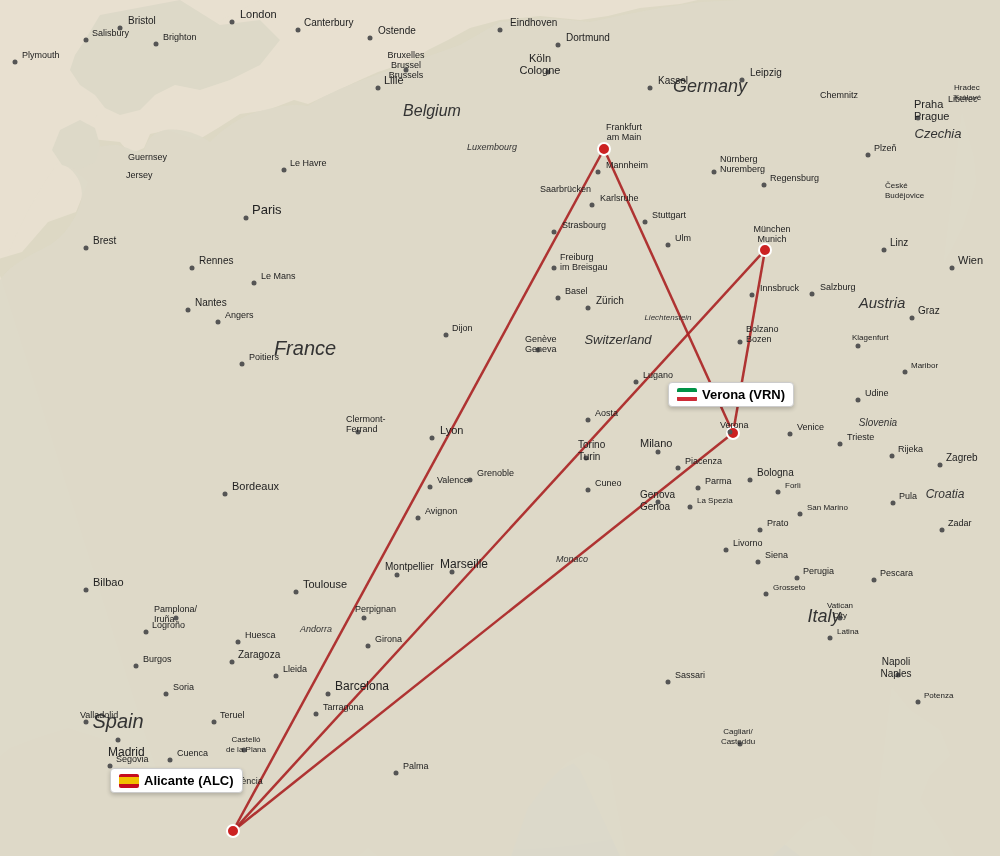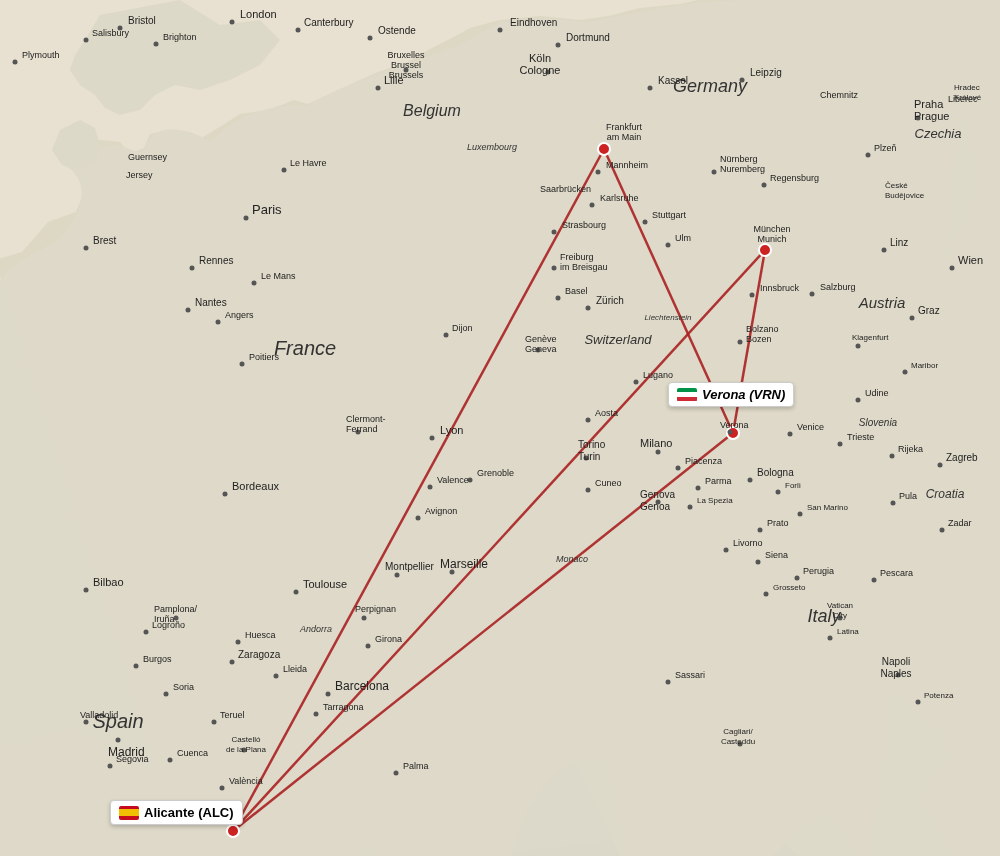--- a/index.html
+++ b/index.html
@@ -32,25 +32,24 @@
       align-items: center;
       gap: 5px;
       box-shadow: 0 2px 4px rgba(0,0,0,0.2);
       white-space: nowrap;
       z-index: 10;
     }
 
     #verona-label {
       top: 382px;
       left: 668px;
-      font-style: italic;
     }
 
     #alicante-label {
-      top: 800px;
+      top: 768px;
       left: 110px;
     }
   </style>
 </head>
 <body>
 
 <div id="map-container">
   <svg id="map-svg" viewBox="0 0 1000 856" xmlns="http://www.w3.org/2000/svg">
 
     <rect width="1000" height="856" fill="#a8c8e8"></rect>

